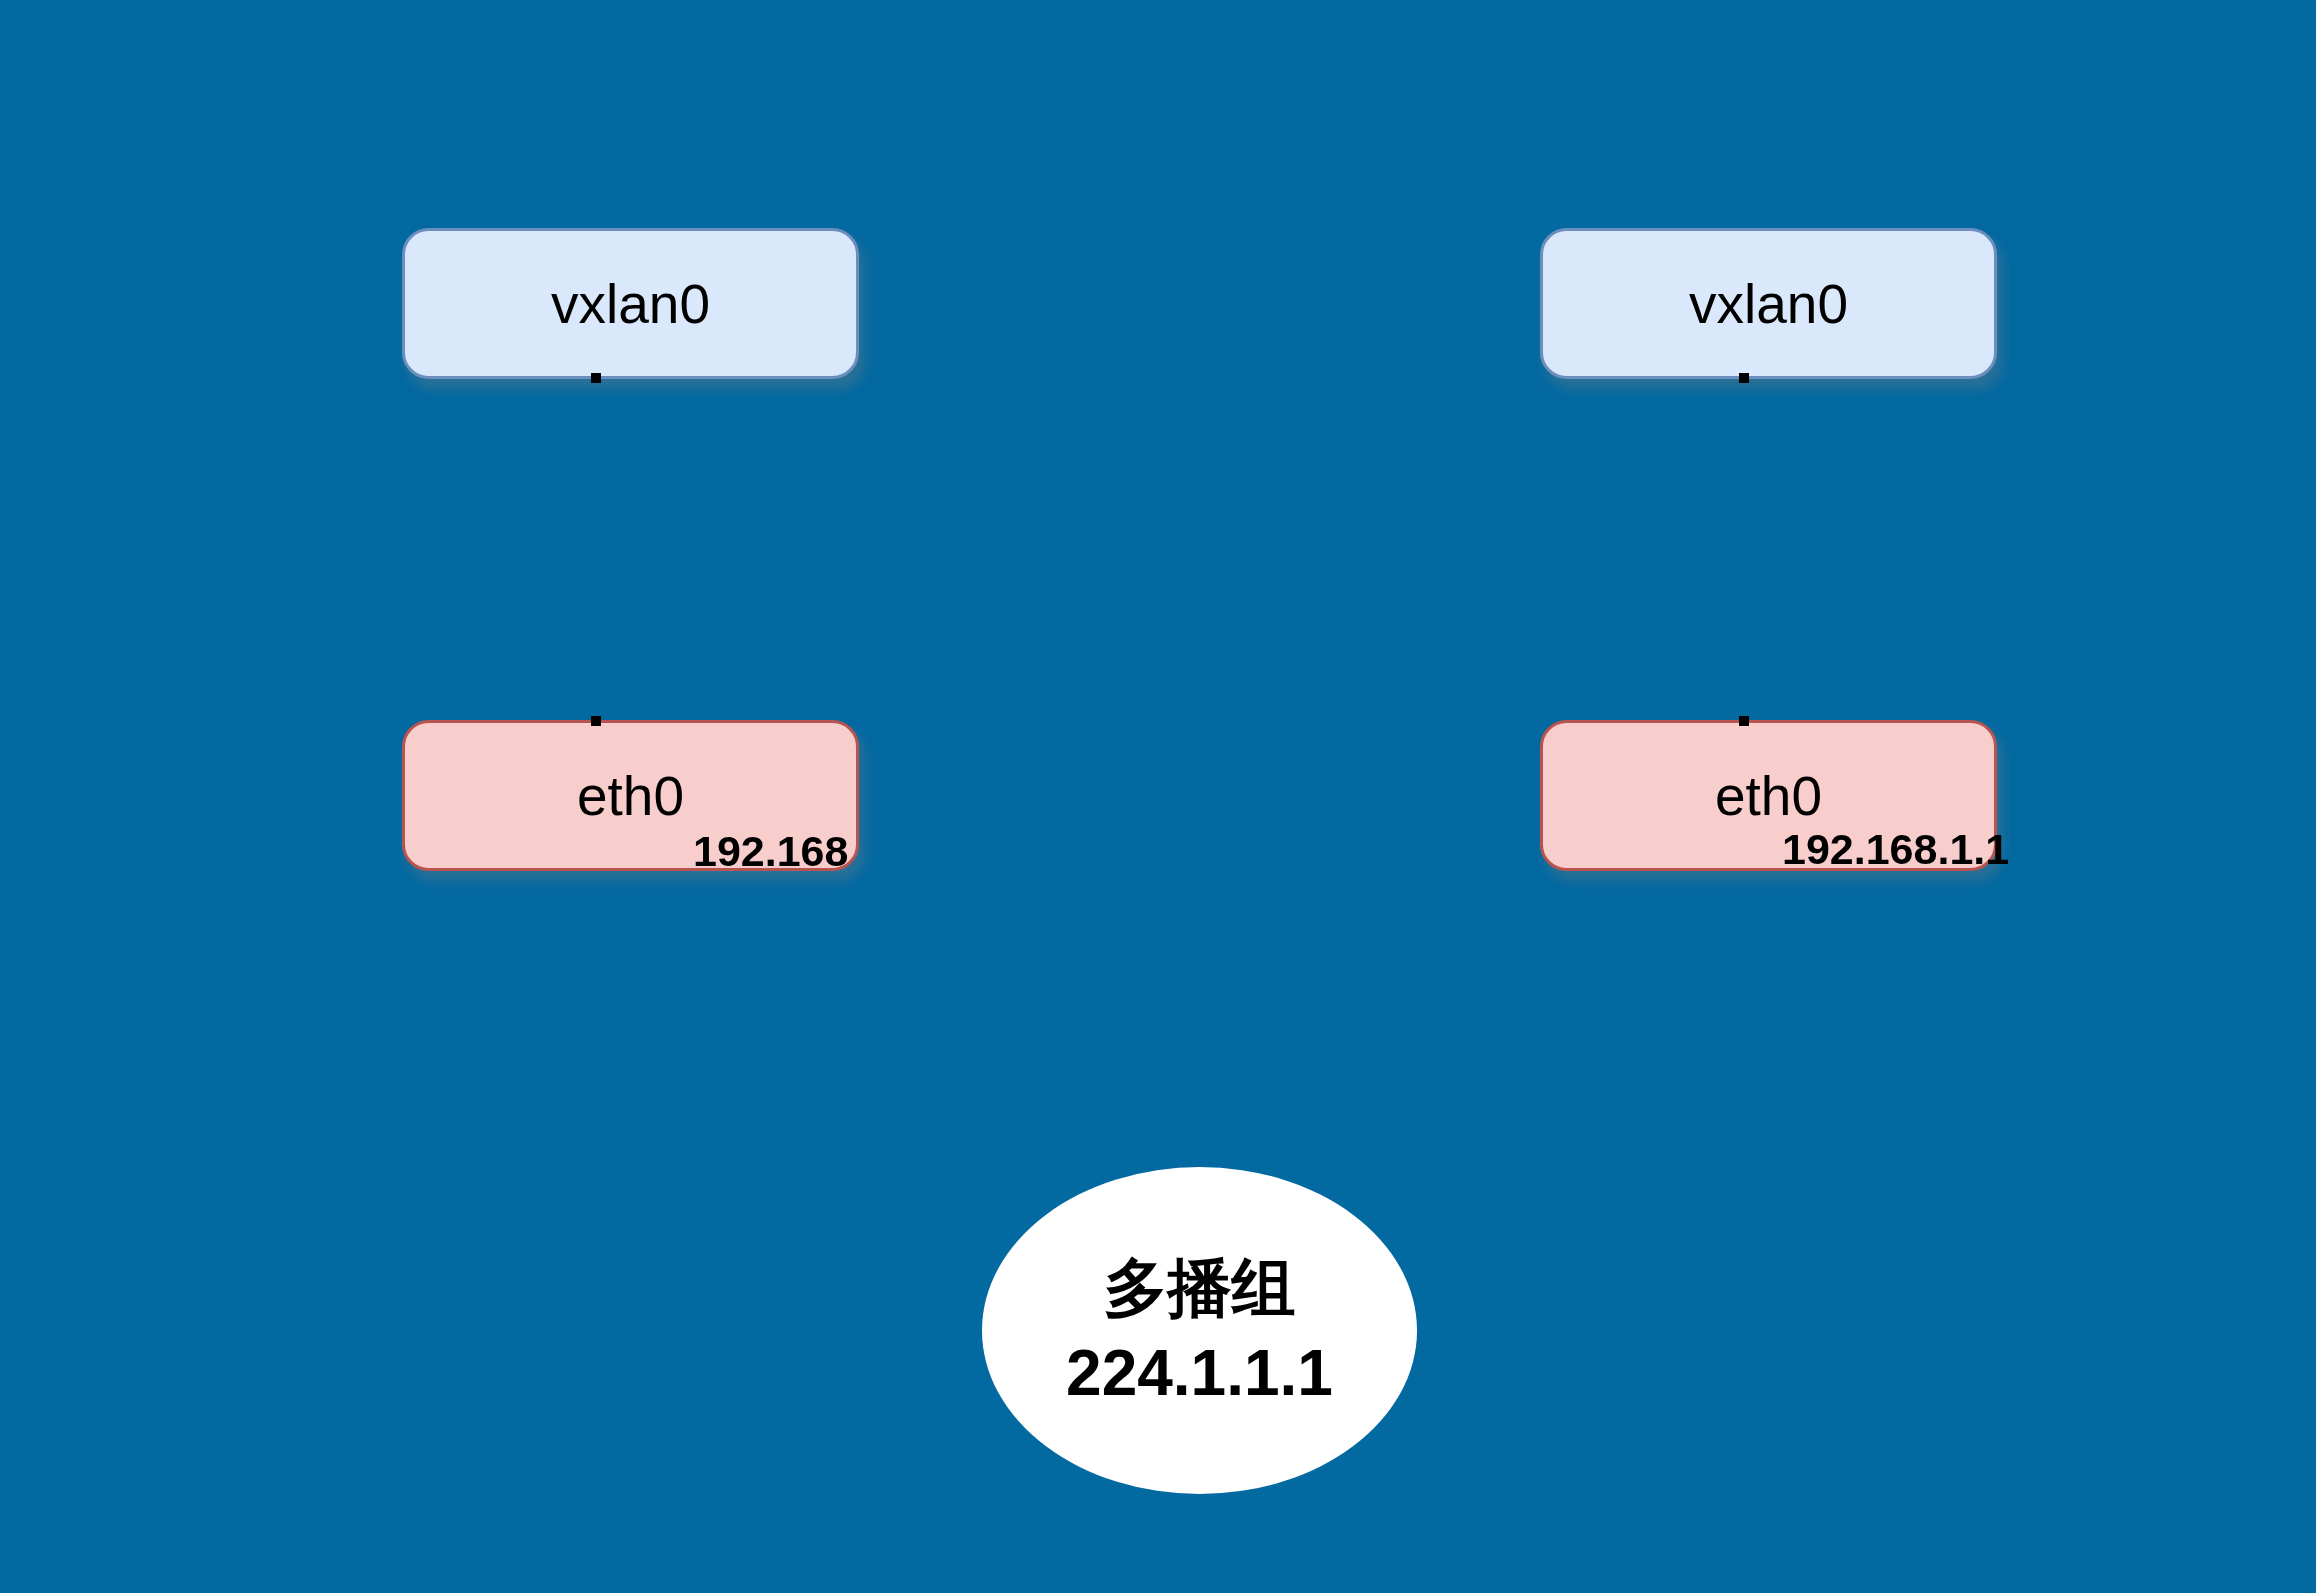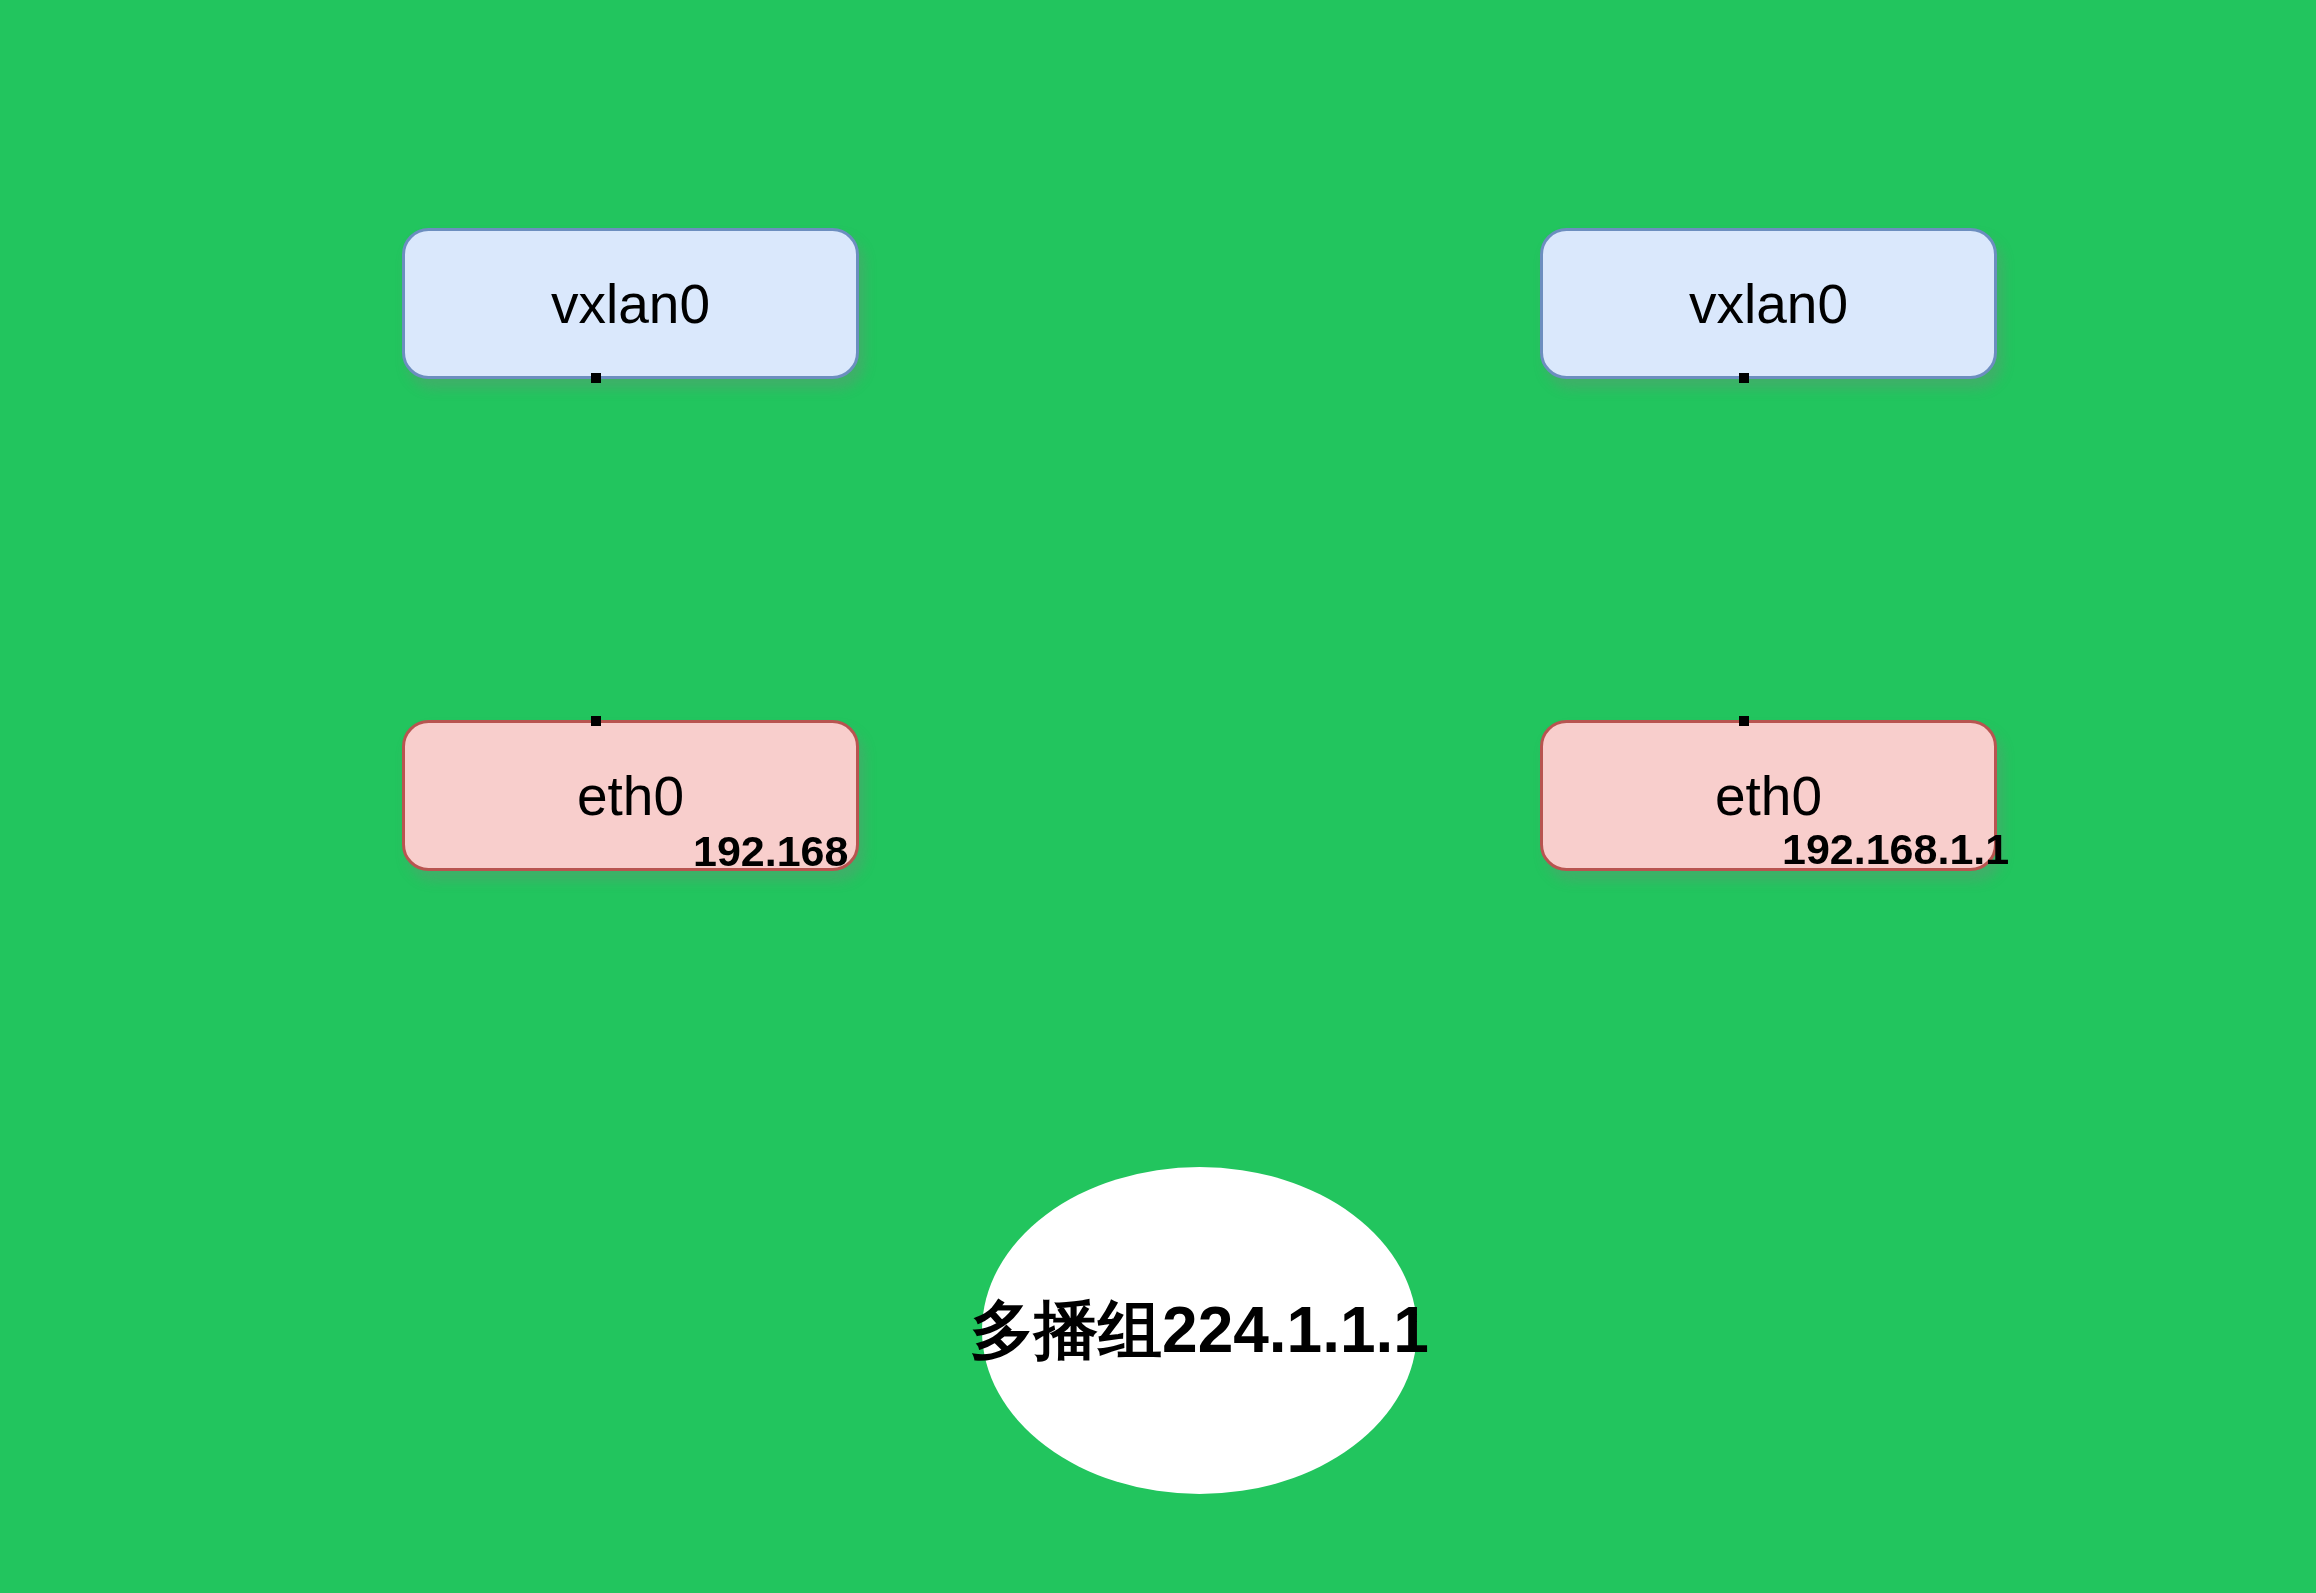--- a/index.html
+++ b/index.html
@@ -4,21 +4,21 @@
 <style>
   html, body {
     margin: 0;
     padding: 0;
     background: #000000;
   }
   #canvas {
     position: relative;
     width: 2317px;
     height: 1594px;
-    background: #22c55e;
+    background: #0369a1;
     overflow: hidden;
     font-family: "Liberation Sans", sans-serif;
   }
   .iface-box {
     position: absolute;
     width: 457px;
     height: 151px;
     border-radius: 26.5px;
     border: 3.8px solid;
     box-sizing: border-box;
@@ -60,21 +60,21 @@
 
   .multicast-ellipse {
     position: absolute;
     left: 982px;
     top: 1167px;
     width: 435px;
     height: 327px;
     background: #ffffff;
     border-radius: 50%;
     display: flex;
-    flex-direction: row;
+    flex-direction: column;
     align-items: center;
     justify-content: center;
     z-index: 2;
   }
   .multicast-line {
     font-size: 64px;
     line-height: 85px;
     font-weight: bold;
     color: #000000;
     text-align: center;

